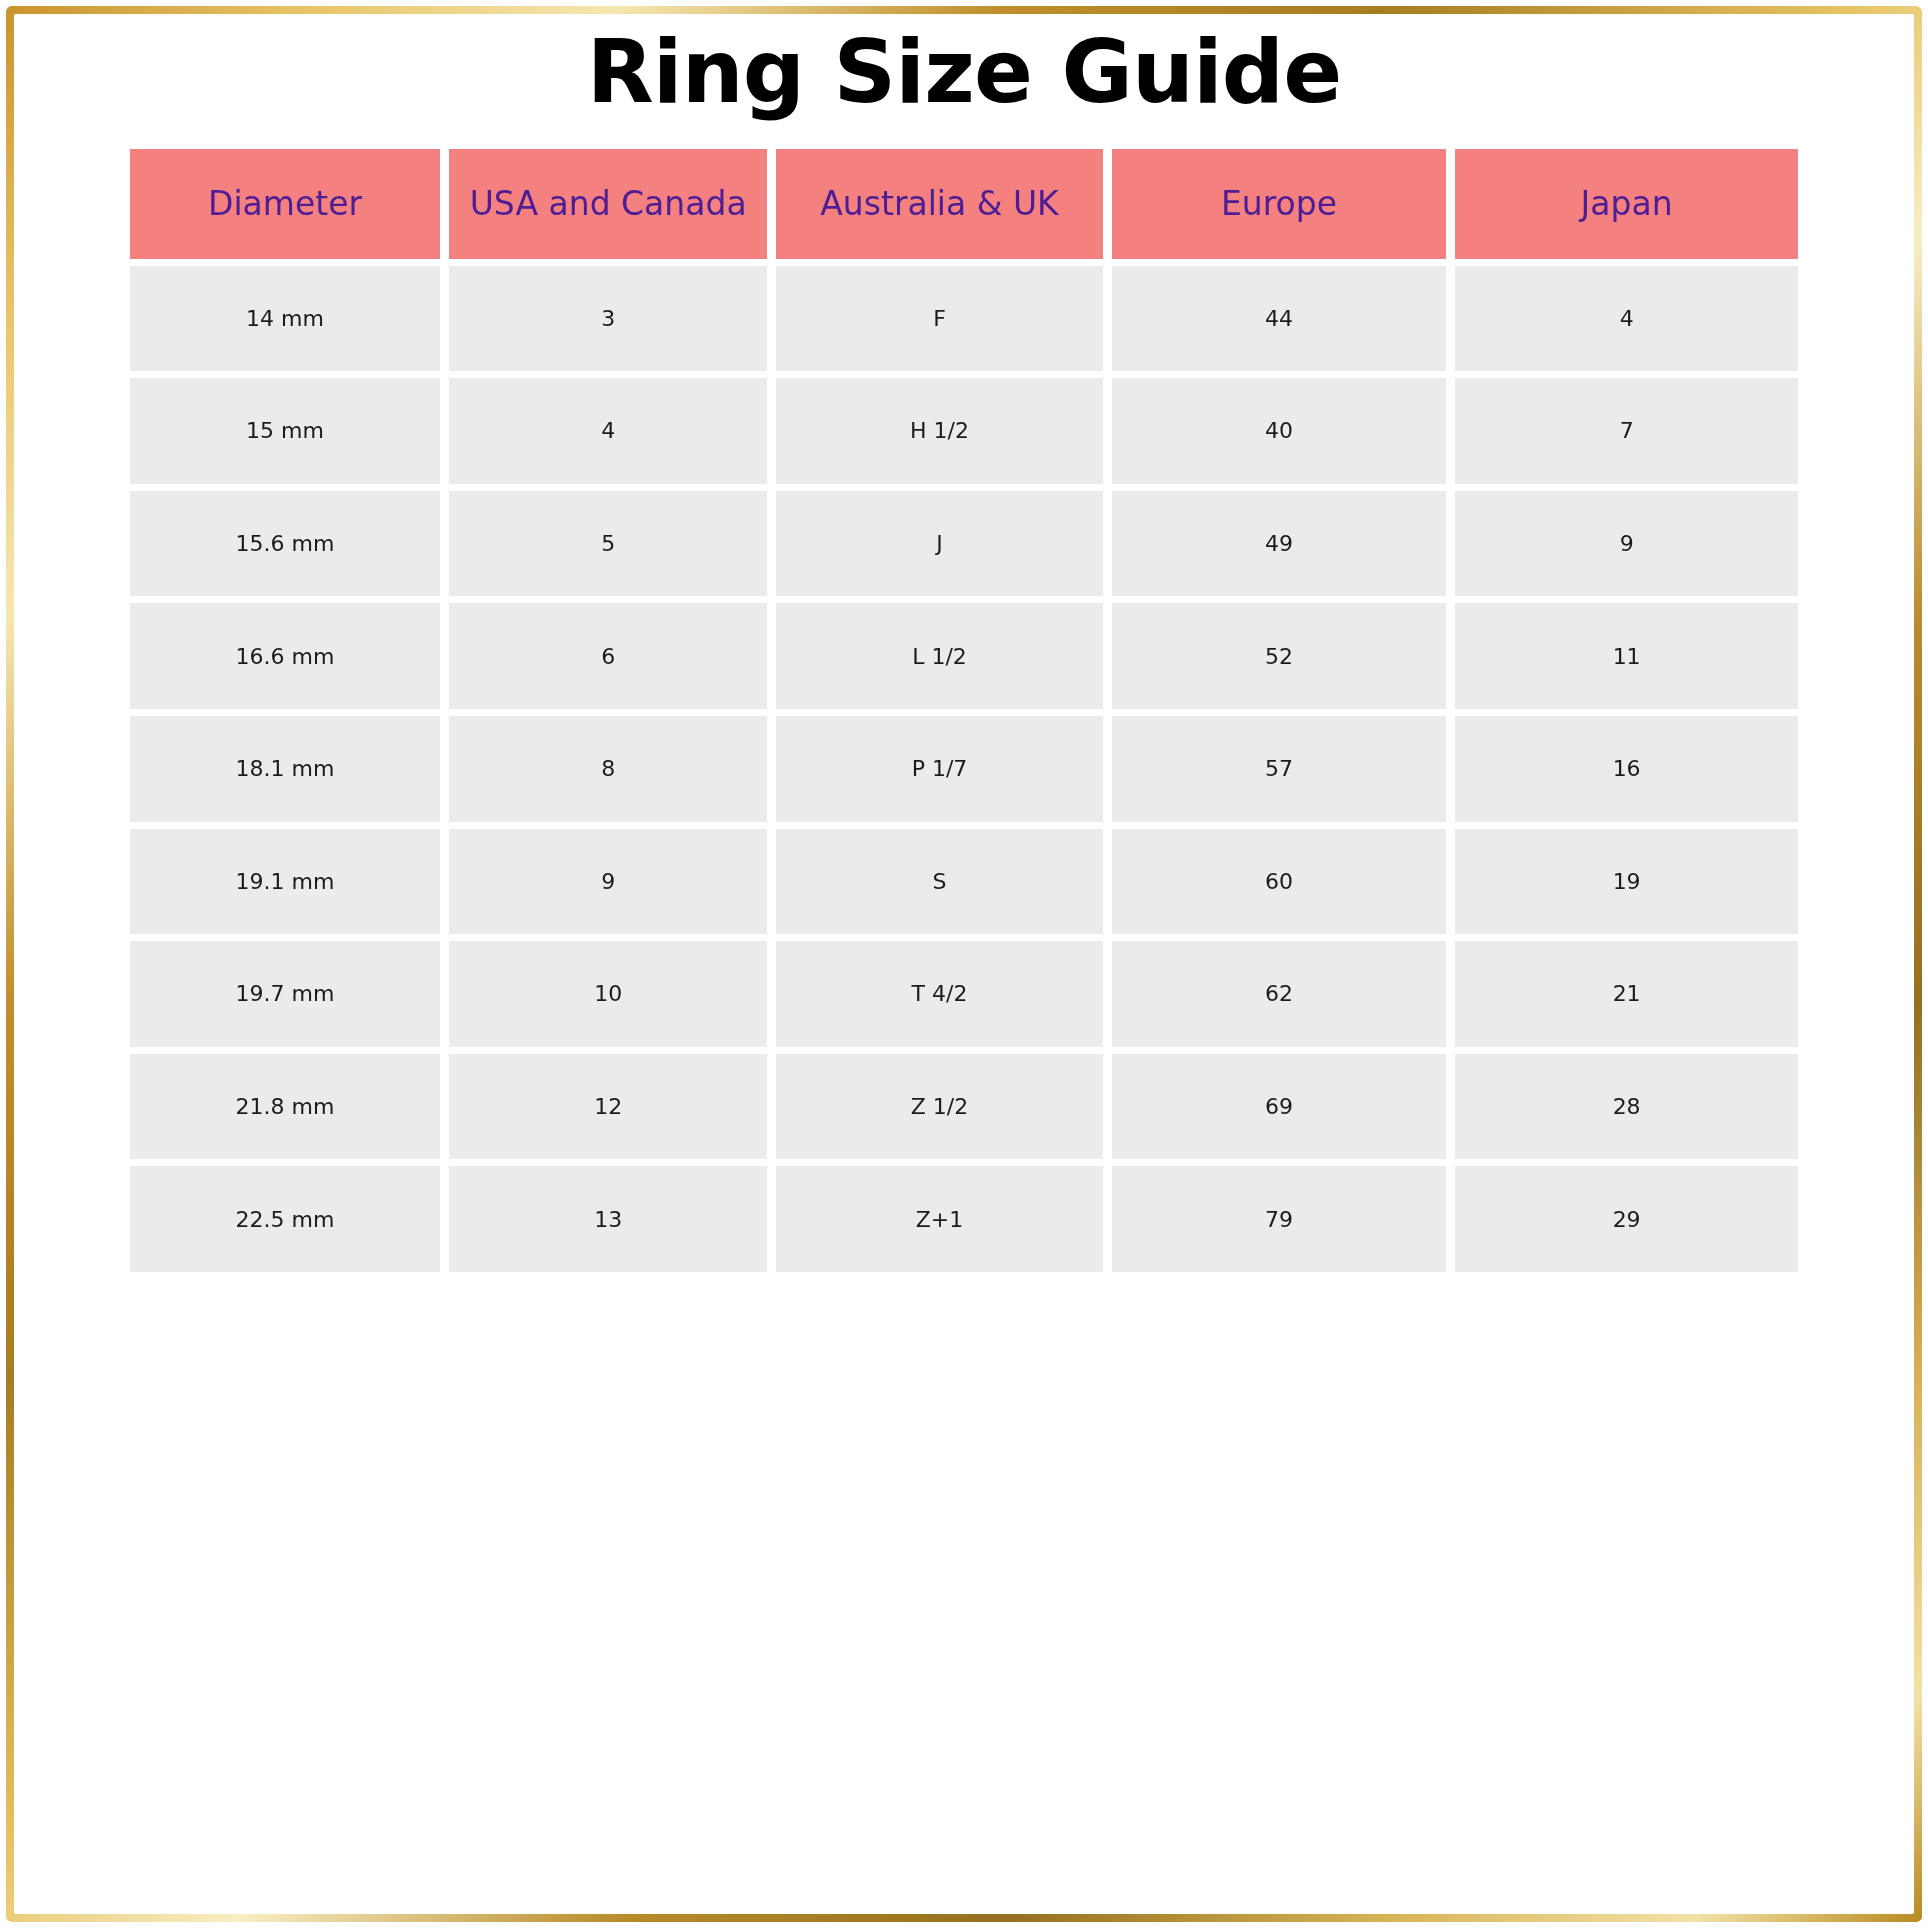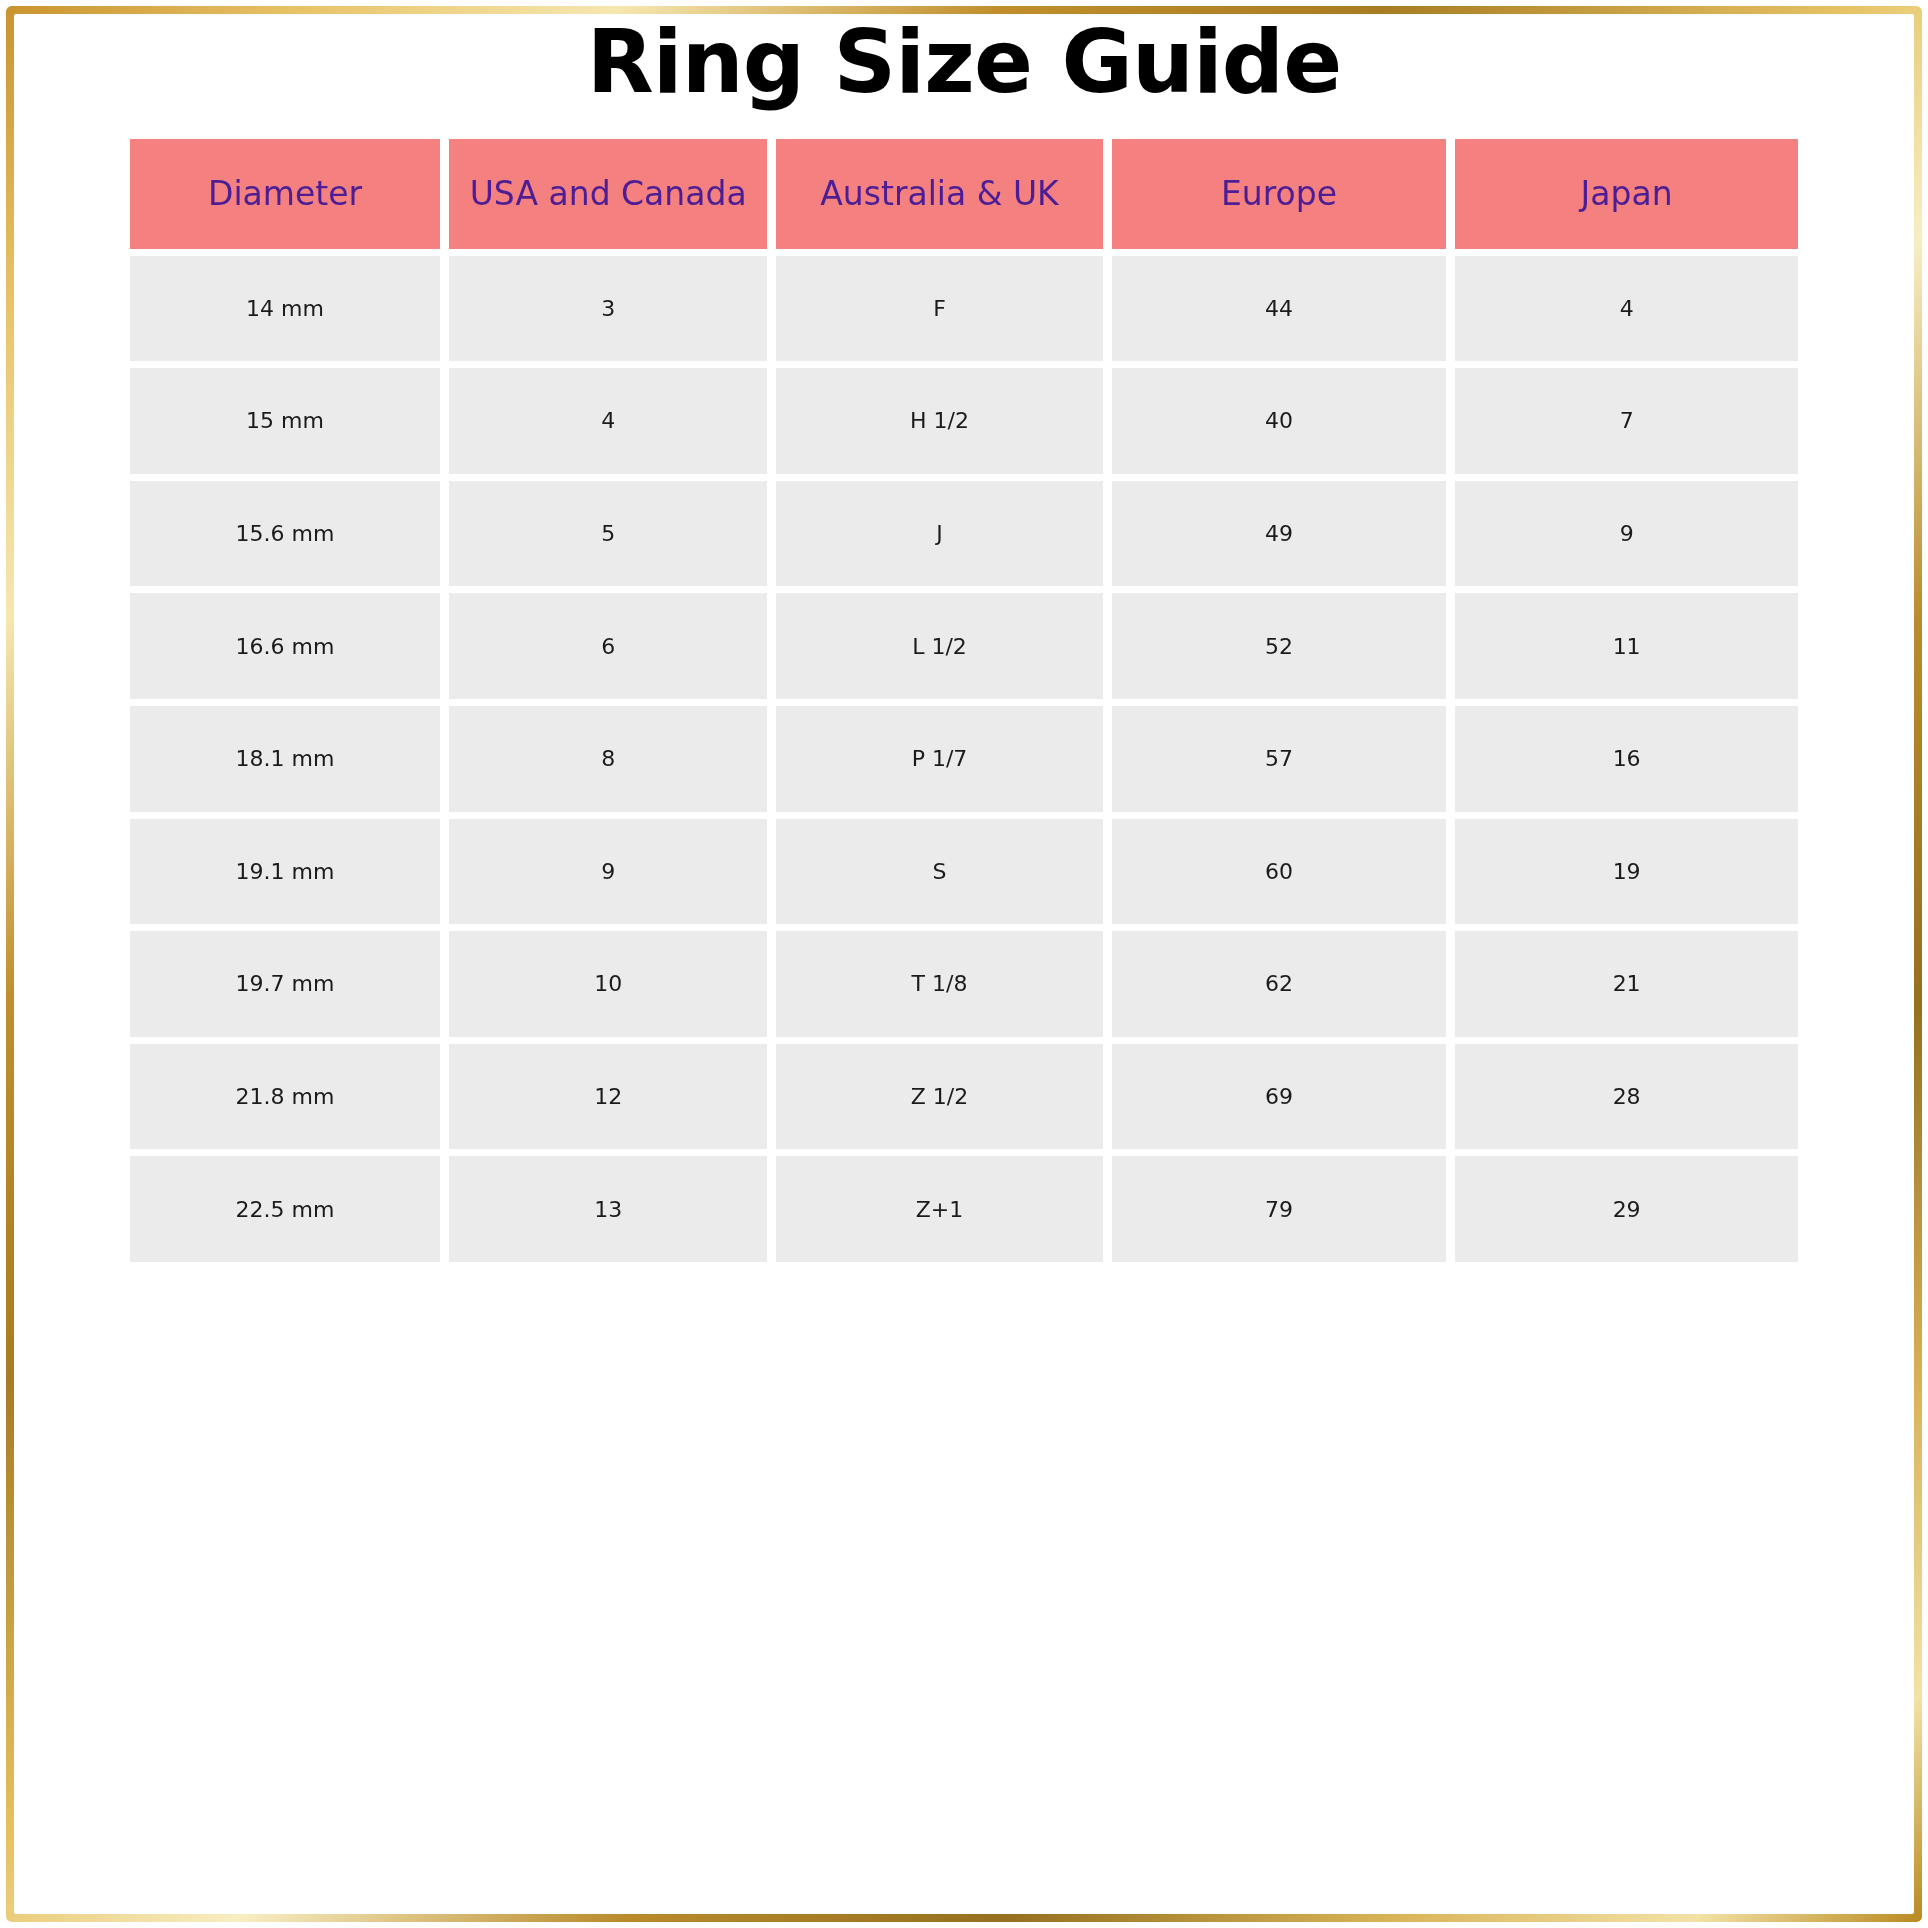--- a/index.html
+++ b/index.html
@@ -64,21 +64,21 @@
     flex-direction: column;
     align-items: center;
   }
   .title {
     font-family: "DejaVu Sans", sans-serif;
     font-weight: bold;
     font-size: 87px;
     line-height: 1.0;
     letter-spacing: -0.9px;
     color: #000000;
-    margin-top: 5px;
+    margin-top: 15px;
     margin-bottom: 26px;
     text-align: center;
   }
   table.size-table {
     border-collapse: separate;
     border-spacing: 9.4px 7.5px;
     width: 1686px;
     table-layout: fixed;
   }
   table.size-table th {
@@ -178,21 +178,21 @@
         <tr>
           <td>19.1 mm</td>
           <td>9</td>
           <td>S</td>
           <td>60</td>
           <td>19</td>
         </tr>
         <tr>
           <td>19.7 mm</td>
           <td>10</td>
-          <td>T 1/8</td>
+          <td>T 4/2</td>
           <td>62</td>
           <td>21</td>
         </tr>
         <tr>
           <td>21.8 mm</td>
           <td>12</td>
           <td>Z 1/2</td>
           <td>69</td>
           <td>28</td>
         </tr>

